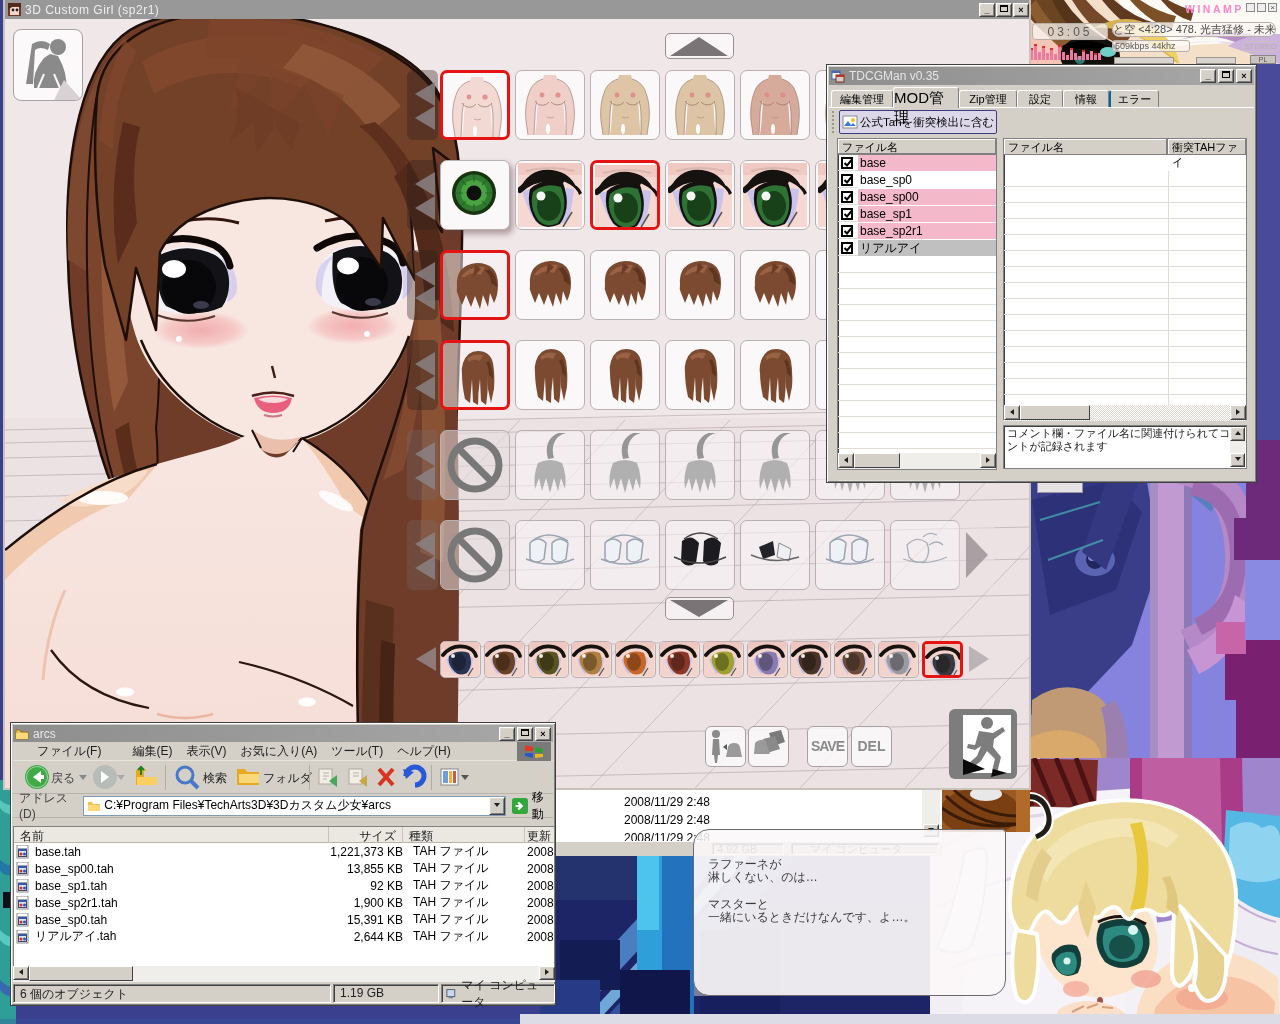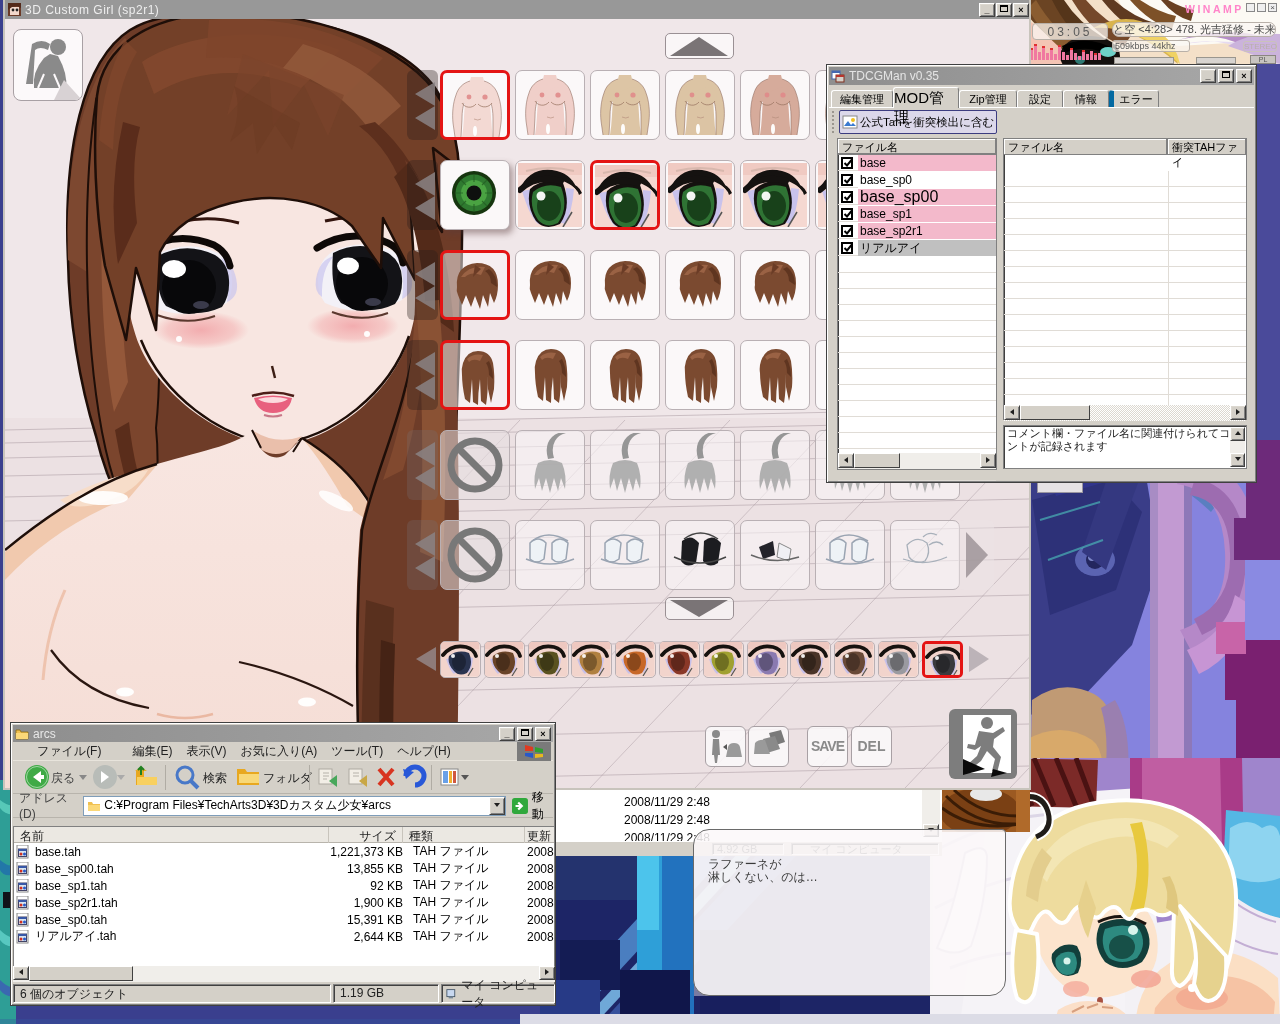--- a/index.html
+++ b/index.html
@@ -827,21 +827,21 @@
           <span class="tbtn">×</span>
     </span>
   </div>
 
   <div style="position:relative;height:20px;margin-top:2px">
     <div class="abs" style="left:2px;top:3px;width:62px;height:17px;background:#d4d0c8;border:1px solid #808080;border-bottom:none;border-top:1px solid #fff;border-left:1px solid #fff;border-radius:3px 3px 0 0;font-size:11px;text-align:center;line-height:16px">編集管理</div>
     <div class="abs" style="left:64px;top:0;width:66px;height:21px;background:#d4d0c8;border:1px solid #808080;border-bottom:none;border-top:1px solid #fff;border-left:1px solid #fff;border-radius:3px 3px 0 0;font-size:15px;text-align:left;line-height:19px;z-index:2">MOD管理</div>
     <div class="abs" style="left:130px;top:3px;width:58px;height:17px;background:#d4d0c8;border:1px solid #808080;border-bottom:none;border-top:1px solid #fff;border-left:1px solid #fff;border-radius:3px 3px 0 0;font-size:11px;text-align:center;line-height:16px">Zip管理</div>
     <div class="abs" style="left:188px;top:3px;width:46px;height:17px;background:#d4d0c8;border:1px solid #808080;border-bottom:none;border-top:1px solid #fff;border-left:1px solid #fff;border-radius:3px 3px 0 0;font-size:11px;text-align:center;line-height:16px">設定</div>
     <div class="abs" style="left:234px;top:3px;width:46px;height:17px;background:#d4d0c8;border:1px solid #808080;border-bottom:none;border-top:1px solid #fff;border-left:1px solid #fff;border-radius:3px 3px 0 0;font-size:11px;text-align:center;line-height:16px">情報</div>
-    <div class="abs" style="left:280px;top:3px;width:50px;height:17px;background:#d4d0c8;border:1px solid #808080;border-bottom:none;border-top:1px solid #fff;border-left:5px solid #0369a1;border-radius:3px 3px 0 0;font-size:11px;text-align:center;line-height:16px">エラー</div>
+    <div class="abs" style="left:280px;top:3px;width:50px;height:17px;background:#d4d0c8;border:1px solid #808080;border-bottom:none;border-top:1px solid #fff;border-left:2px solid #0369a1;border-radius:3px 3px 0 0;font-size:11px;text-align:center;line-height:16px">エラー</div>
     <div class="abs" style="left:0;top:20px;width:425px;height:1px;background:#fff"></div>
   </div>
 
   <div style="position:relative;height:30px">
     <div class="abs" style="left:3px;top:4px;width:3px;height:22px;border-left:2px dotted #9a968e"></div>
     <div class="abs" style="left:10px;top:3px;width:158px;height:24px;background:#dcd8ea;border:1px solid #3c3c80;border-radius:2px;display:flex;align-items:center">
       <svg width="16" height="16" viewBox="0 0 16 16" style="margin-left:2px">
             <rect x="1" y="2" width="14" height="12" fill="#fff" stroke="#888"></rect>
             <path d="M2,12 l4,-5 3,4 2,-2 3,3 Z" fill="#3a7ad0"></path>
             <circle cx="11" cy="6" r="2" fill="#f0c020"></circle>
@@ -865,21 +865,21 @@
 <svg style="position:absolute;left:5px;top:3px" width="10" height="10" viewBox="0 0 10 10">
               <path d="M1.5,5 L4,7.5 L8.5,2" stroke="#000" stroke-width="2" fill="none"></path>
             </svg>
 <span style="position:absolute;left:20px;top:0;width:138px;height:16px;background:#fff;font-size:12px;line-height:16px;padding-left:2px">base_sp0</span>
           </div>
 <div style="position:absolute;left:0;top:34px;width:158px;height:16px;border-bottom:1px solid #e0dcd6">
 <span style="position:absolute;left:3px;top:1.5px;width:12px;height:12px;border:2px solid #000;background:#fff"></span>
 <svg style="position:absolute;left:5px;top:3px" width="10" height="10" viewBox="0 0 10 10">
               <path d="M1.5,5 L4,7.5 L8.5,2" stroke="#000" stroke-width="2" fill="none"></path>
             </svg>
-<span style="position:absolute;left:20px;top:0;width:138px;height:16px;background:#f3b9cb;font-size:16px;line-height:16px;padding-left:2px">base_sp00</span>
+<span style="position:absolute;left:20px;top:0;width:138px;height:16px;background:#f3b9cb;font-size:12px;line-height:16px;padding-left:2px">base_sp00</span>
           </div>
 <div style="position:absolute;left:0;top:51px;width:158px;height:16px;border-bottom:1px solid #e0dcd6">
 <span style="position:absolute;left:3px;top:1.5px;width:12px;height:12px;border:2px solid #000;background:#fff"></span>
 <svg style="position:absolute;left:5px;top:3px" width="10" height="10" viewBox="0 0 10 10">
               <path d="M1.5,5 L4,7.5 L8.5,2" stroke="#000" stroke-width="2" fill="none"></path>
             </svg>
 <span style="position:absolute;left:20px;top:0;width:138px;height:16px;background:#f3b9cb;font-size:12px;line-height:16px;padding-left:2px">base_sp1</span>
           </div>
 <div style="position:absolute;left:0;top:68px;width:158px;height:16px;border-bottom:1px solid #e0dcd6">
 <span style="position:absolute;left:3px;top:1.5px;width:12px;height:12px;border:2px solid #000;background:#fff"></span>
@@ -1146,15 +1146,16 @@
     <span class="sunken" style="width:106px;padding:1px 6px;background:#d4d0c8;margin-left:2px">1.19 GB</span>
     <span class="sunken" style="flex:1;padding:1px 4px;background:#d4d0c8;margin-left:2px;display:flex;align-items:center"><svg width="14" height="12" viewBox="0 0 14 12" style="margin-right:3px">
             <rect x="1" y="1" width="9" height="8" fill="#c8d8f0" stroke="#456"></rect>
             <rect x="3" y="9" width="5" height="2" fill="#789"></rect>
           </svg>マイ コンピュータ</span>
   </div>
 </div>
 
 <div class="abs" id="bubble" style="left:693px;top:829px;width:313px;height:167px;background:rgba(251,248,249,.87);border:1px solid #6a6a6a;border-radius:16px 4px 16px 16px">
   <div class="abs" style="left:14px;top:28px;font-size:12px;color:#3a3a3a;line-height:13px">ラファーネが<br>淋しくない、のは…</div>
+      <div class="abs" style="left:14px;top:68px;font-size:12px;color:#3a3a3a;line-height:13px">マスターと<br>一緒にいるときだけなんです、よ…。</div>
 </div>
 
 </div>
 
 </body></html>

